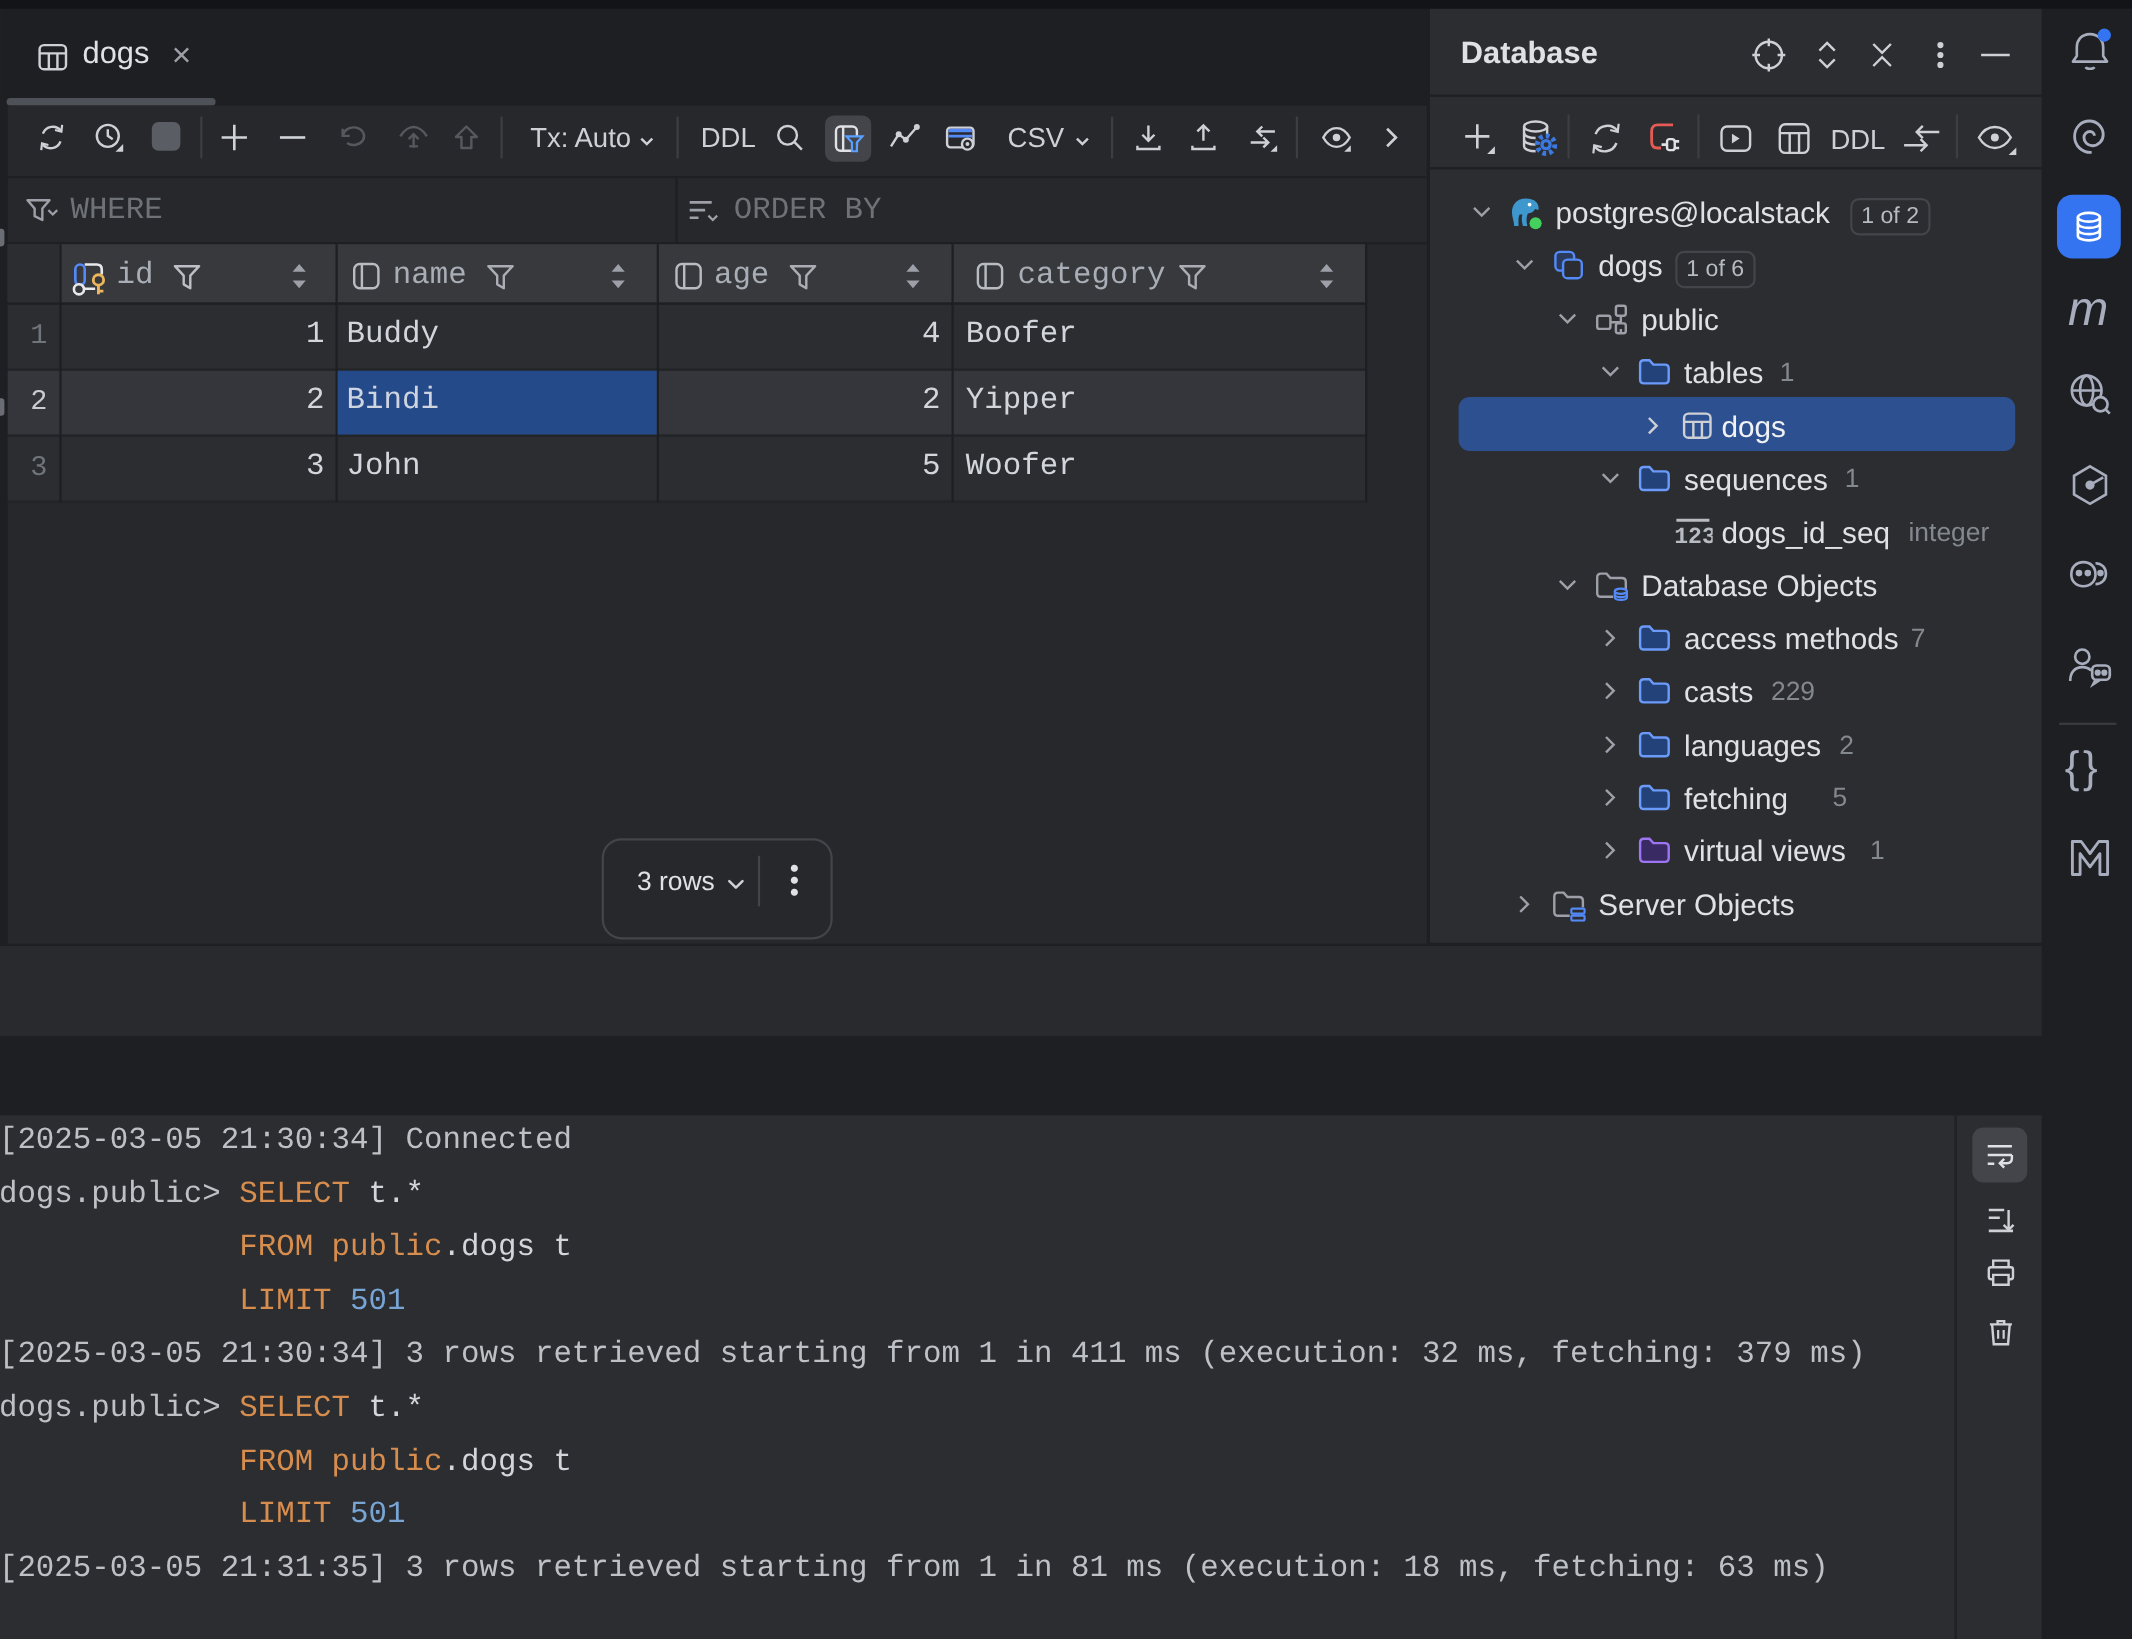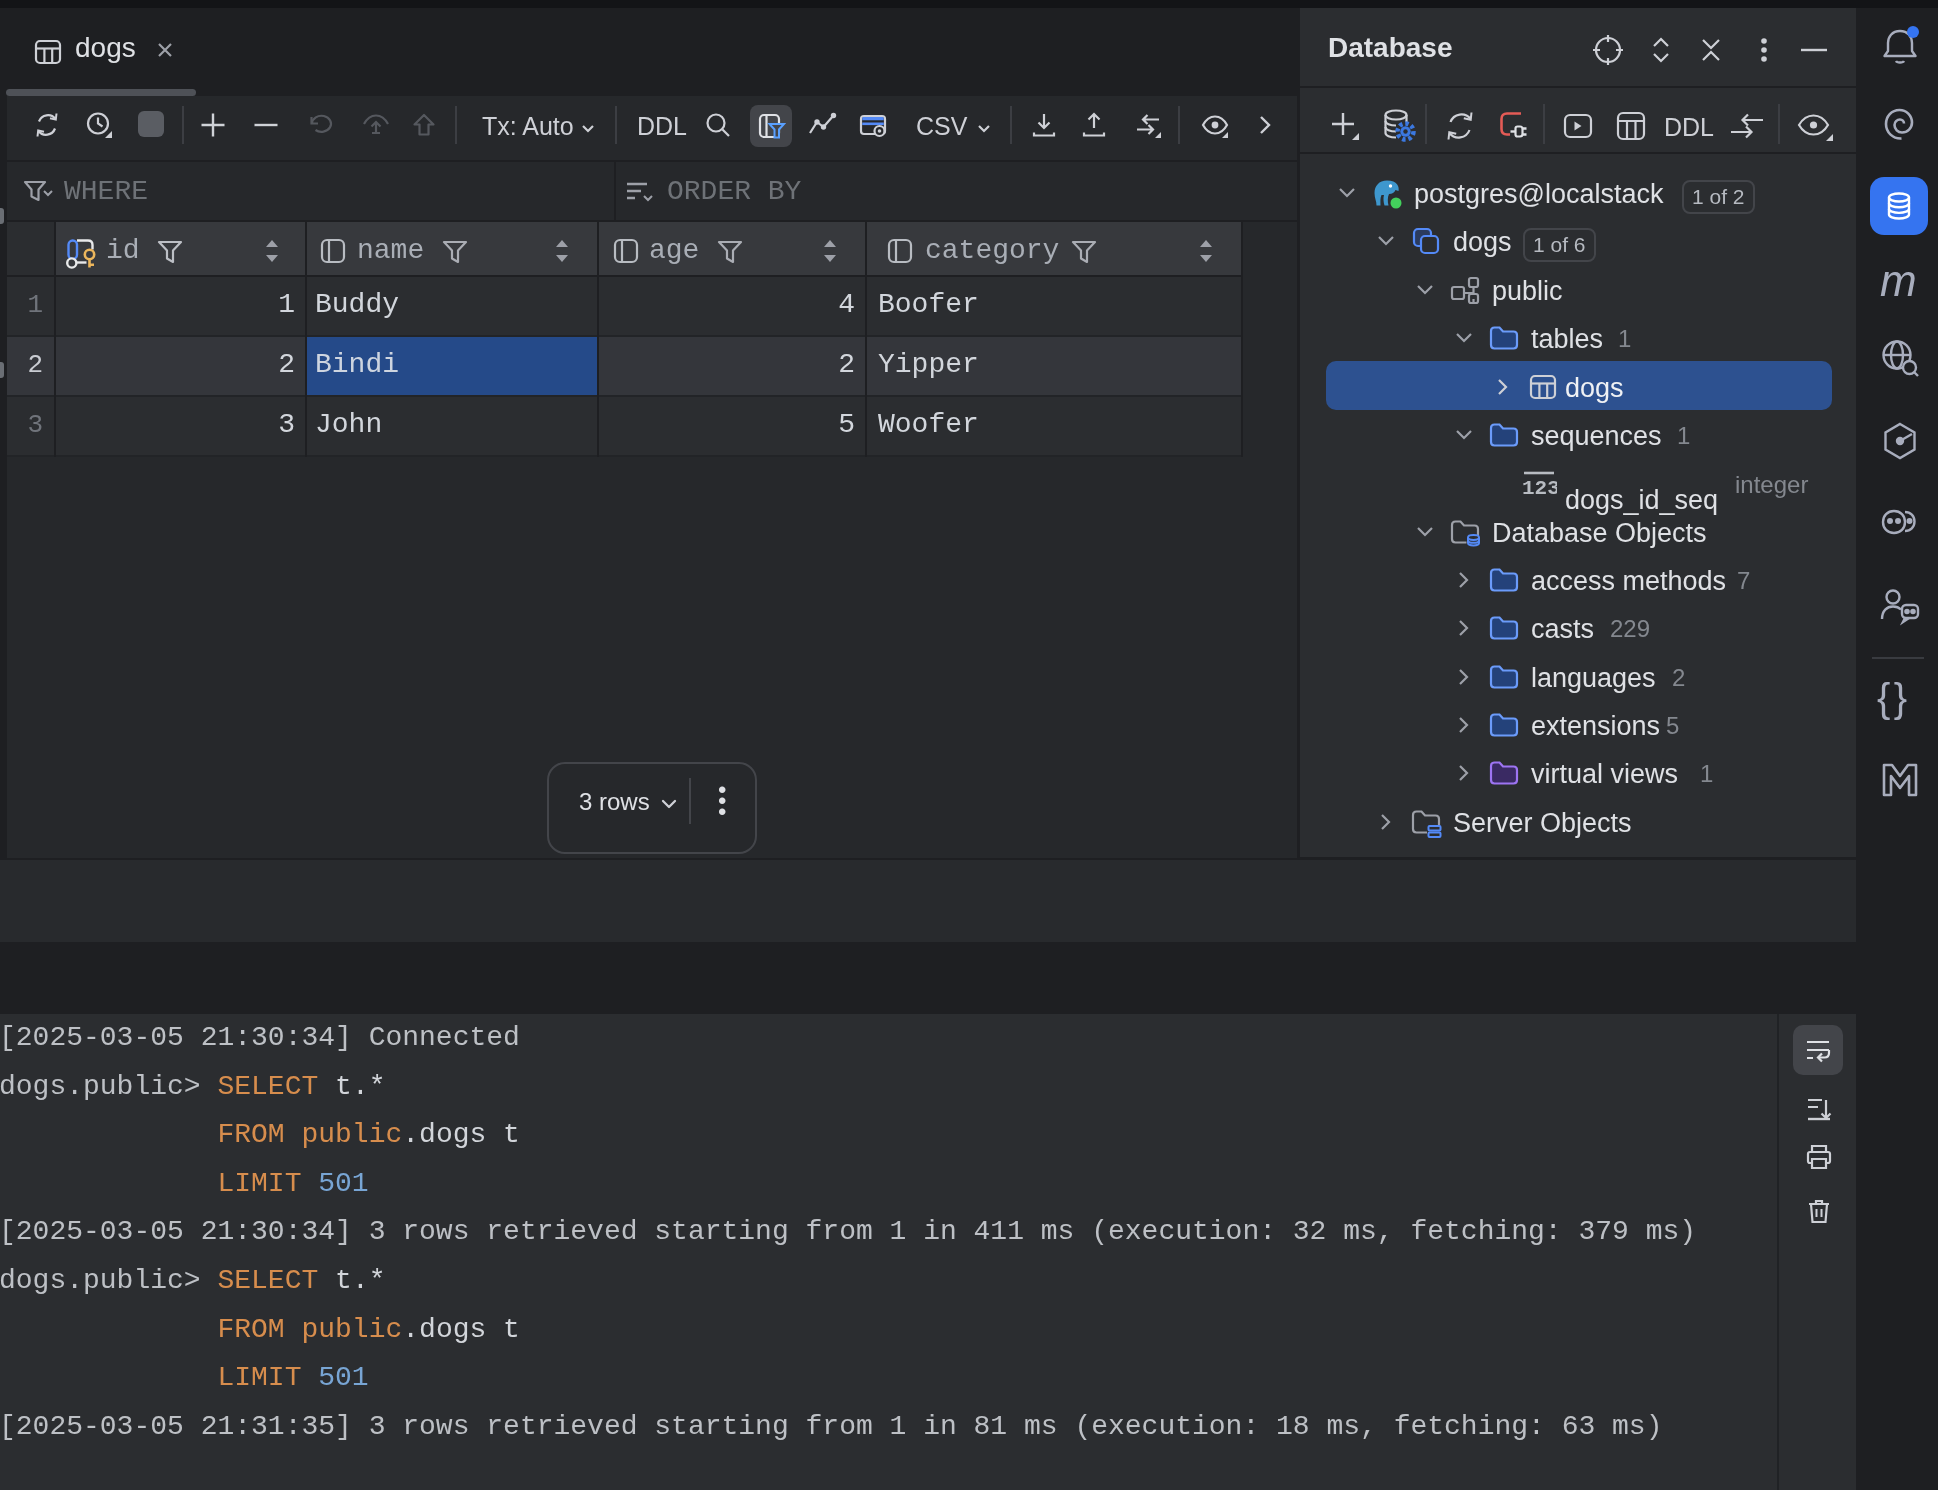--- a/index.html
+++ b/index.html
@@ -415,21 +415,21 @@
     <svg class="abs" style="left:188px;top:411px;" width="32" height="32" viewBox="0 0 32 32">
       <path d="M3 9 C3 6.8 4.2 5.5 6.5 5.5 H11.5 L15 9.5 H25.5 C27.8 9.5 29 10.8 29 13 V23 C29 25.2 27.8 26.5 25.5 26.5 H6.5 C4.2 26.5 3 25.2 3 23 Z" fill="#24427a" stroke="#6b9bfa" stroke-width="2.2"></path>
     </svg>
     <div class="abs" style="left:231px;top:413px;font-size:27px;color:#dfe1e5;">sequences</div>
     <div class="abs" style="left:377px;top:414px;font-size:24px;color:#84888f;">1</div>
 
     <svg class="abs" style="left:221px;top:460px;" width="36" height="32" viewBox="0 0 36 32">
       <path d="M3 5 H33" stroke="#b8bcc2" stroke-width="2.6"></path>
       <text x="1" y="26" font-size="21" font-family="Liberation Mono, monospace" font-weight="bold" fill="#b8bcc2">123</text>
     </svg>
-    <div class="abs" style="left:265px;top:462px;font-size:27px;color:#dfe1e5;margin-top:15px;">dogs_id_seq</div>
+    <div class="abs" style="left:265px;top:462px;font-size:27px;color:#dfe1e5;">dogs_id_seq</div>
     <div class="abs" style="left:435px;top:463px;font-size:24px;color:#84888f;">integer</div>
 
     <svg class="abs" style="left:110px;top:509px;" width="30" height="30" viewBox="0 0 30 30" fill="none" stroke="#9da0a8" stroke-width="2.2">
         <path d="M8 11 L15 18 L22 11"></path>
       </svg>
     <svg class="abs" style="left:149px;top:508px;" width="32" height="32" viewBox="0 0 32 32" fill="none">
       <path d="M3 9 C3 6.8 4.2 5.5 6.5 5.5 H11.5 L15 9.5 H25.5 C27.8 9.5 29 10.8 29 13 V23 C29 25.2 27.8 26.5 25.5 26.5 H6.5 C4.2 26.5 3 25.2 3 23 Z" fill="none" stroke="#9da0a8" stroke-width="2.2"></path>
       <g>
         <path d="M17.5 20 H31.5 V30 H17.5 Z" fill="#2b2d30" stroke="none"></path>
         <ellipse cx="24.5" cy="21.5" rx="5.5" ry="2.4" fill="none" stroke="#548af7" stroke-width="2"></ellipse>
@@ -465,21 +465,21 @@
     </svg>
     <div class="abs" style="left:231px;top:655px;font-size:27px;color:#dfe1e5;">languages</div>
     <div class="abs" style="left:372px;top:656px;font-size:24px;color:#84888f;">2</div>
 
     <svg class="abs" style="left:149px;top:702px;" width="30" height="30" viewBox="0 0 30 30" fill="none" stroke="#9da0a8" stroke-width="2.2">
         <path d="M11 8 L18 15 L11 22"></path>
       </svg>
     <svg class="abs" style="left:188px;top:701px;" width="32" height="32" viewBox="0 0 32 32">
       <path d="M3 9 C3 6.8 4.2 5.5 6.5 5.5 H11.5 L15 9.5 H25.5 C27.8 9.5 29 10.8 29 13 V23 C29 25.2 27.8 26.5 25.5 26.5 H6.5 C4.2 26.5 3 25.2 3 23 Z" fill="#24427a" stroke="#6b9bfa" stroke-width="2.2"></path>
     </svg>
-    <div class="abs" style="left:231px;top:703px;font-size:27px;color:#dfe1e5;">extensions</div>
+    <div class="abs" style="left:231px;top:703px;font-size:27px;color:#dfe1e5;">fetching</div>
     <div class="abs" style="left:366px;top:704px;font-size:24px;color:#84888f;">5</div>
 
     <svg class="abs" style="left:149px;top:750px;" width="30" height="30" viewBox="0 0 30 30" fill="none" stroke="#9da0a8" stroke-width="2.2">
         <path d="M11 8 L18 15 L11 22"></path>
       </svg>
     <svg class="abs" style="left:188px;top:749px;" width="32" height="32" viewBox="0 0 32 32">
       <path d="M3 9 C3 6.8 4.2 5.5 6.5 5.5 H11.5 L15 9.5 H25.5 C27.8 9.5 29 10.8 29 13 V23 C29 25.2 27.8 26.5 25.5 26.5 H6.5 C4.2 26.5 3 25.2 3 23 Z" fill="#3a2a63" stroke="#9d74f2" stroke-width="2.2"></path>
     </svg>
     <div class="abs" style="left:231px;top:751px;font-size:27px;color:#dfe1e5;">virtual views</div>
     <div class="abs" style="left:400px;top:752px;font-size:24px;color:#84888f;">1</div>

